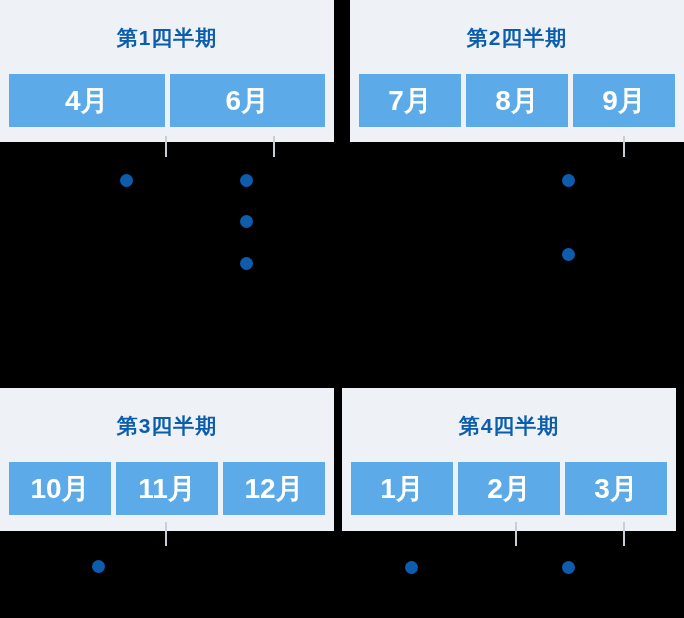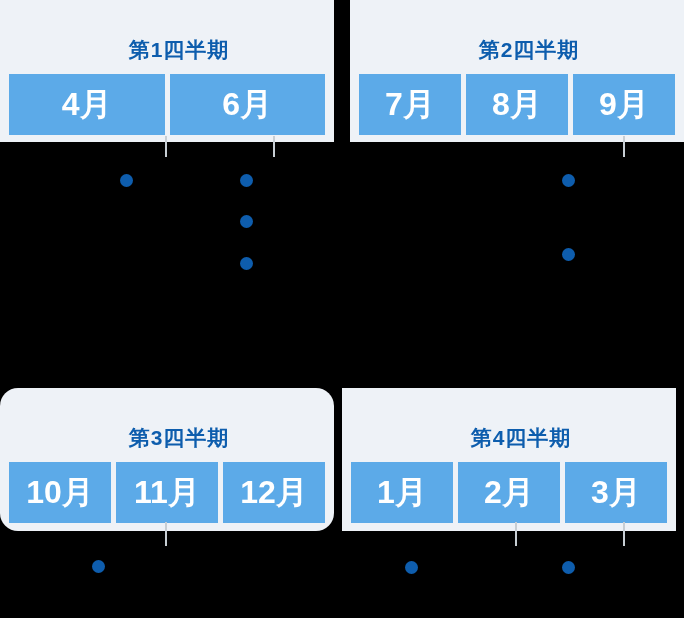--- a/index.html
+++ b/index.html
@@ -19,48 +19,48 @@
     background:var(--bg);
     overflow:hidden;
     font-family:"Liberation Sans","DejaVu Sans",sans-serif;
   }
   .card{
     position:absolute;
     background:var(--card-bg);
     box-sizing:border-box;
   }
   .card-title{
-    margin:12px;
+    margin:0;
     position:absolute;
     top:24px;
     left:0;
     width:100%;
     text-align:center;
     font-size:21px;
     font-weight:bold;
     color:var(--title-color);
     letter-spacing:1px;
   }
   .months{
     position:absolute;
     top:74px;
     left:9px;
     right:9px;
     display:flex;
     gap:5px;
   }
   .month{
     flex:1 1 0;
-    height:61px;
+    height:53px;
     background:var(--box-bg);
     color:var(--box-text);
     display:flex;
     align-items:center;
     justify-content:center;
-    font-size:32px;
+    font-size:28px;
     font-weight:bold;
   }
   .connector{
     position:absolute;
     width:2px;
     background:var(--line-color);
   }
   .dot{
     position:absolute;
     width:13px;
@@ -84,21 +84,21 @@
 
   <section class="card" style="left: 350px; top: 0px; width: 334px; height: 142px; text-decoration: underline;">
     <h2 class="card-title">第2四半期</h2>
     <div class="months">
       <div class="month">7月</div>
       <div class="month">8月</div>
       <div class="month">9月</div>
     </div>
   </section>
 
-  <section class="card" style="left: 0px; top: 388px; width: 334px; height: 143px; border-radius: 18px;">
+  <section class="card" style="left: 0px; top: 388px; width: 334px; height: 143px;">
     <h2 class="card-title">第3四半期</h2>
     <div class="months">
       <div class="month">10月</div>
       <div class="month">11月</div>
       <div class="month">12月</div>
     </div>
   </section>
 
   <section class="card" style="left: 342px; top: 388px; width: 334px; height: 143px;">
     <h2 class="card-title">第4四半期</h2>

